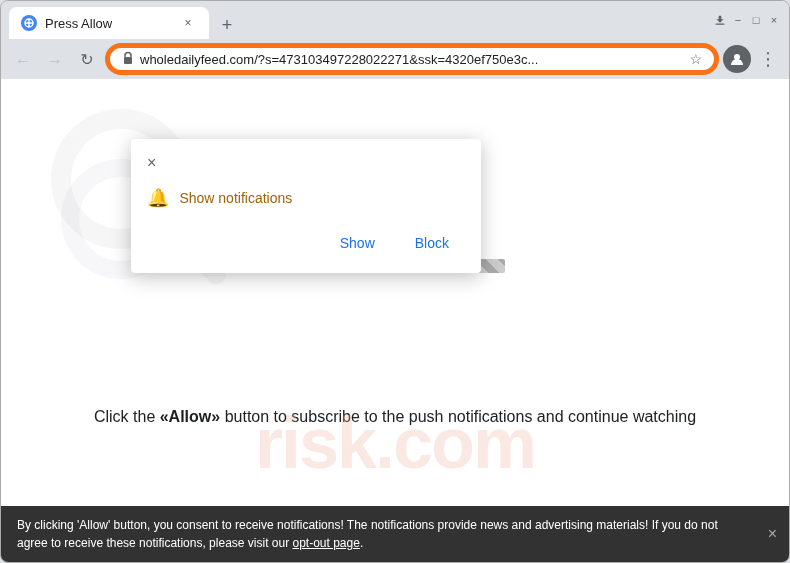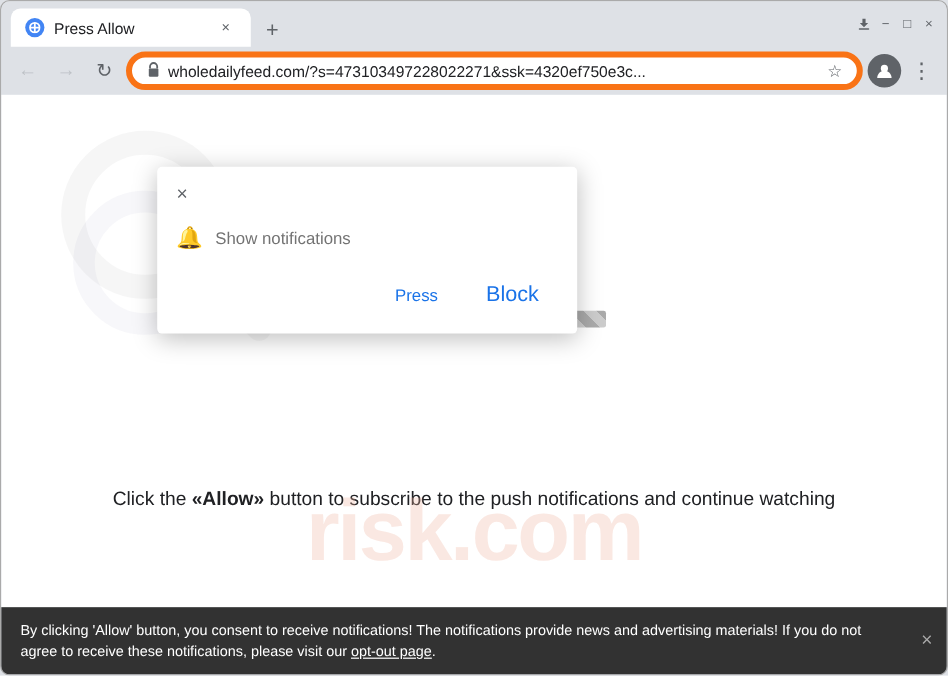--- a/index.html
+++ b/index.html
@@ -314,21 +314,21 @@
       padding: 4px 0;
     }
 
     .bell-icon {
       font-size: 18px;
       color: #202124;
     }
 
     .popup-body-text {
       font-size: 14px;
-      color: #737373;
+      color: #a16207;
     }
 
     .popup-actions {
       display: flex;
       justify-content: flex-end;
       gap: 8px;
     }
 
     .btn-allow {
       padding: 6px 16px;
@@ -339,21 +339,21 @@
       font-weight: 500;
       border-radius: 4px;
       cursor: pointer;
     }
 
     .btn-block {
       padding: 6px 16px;
       border: none;
       background: transparent;
       color: #1a73e8;
-      font-size: 18px;
+      font-size: 14px;
       font-weight: 500;
       border-radius: 4px;
       cursor: pointer;
     }
 
     
     .bottom-bar {
       background: #323232;
       padding: 10px 56px 10px 16px;
       position: relative;
@@ -462,21 +462,21 @@
 
     <div class="notification-popup">
       <div class="popup-header">
         <span class="popup-close">×</span>
       </div>
       <div class="popup-body">
         <span class="bell-icon">🔔</span>
         <span class="popup-body-text">Show notifications</span>
       </div>
       <div class="popup-actions">
-        <button class="btn-allow">Press</button>
+        <button class="btn-allow">Show</button>
         <button class="btn-block">Block</button>
       </div>
     </div>
 
   </div>
 
   <div class="bottom-bar">
     <div class="bottom-bar-text">
       <span>By clicking 'Allow' button, you consent to receive notifications! The notifications provide news and advertising materials! If you do not agree to receive these notifications, please visit our </span><a href="#">opt-out page</a><span>.</span>
     </div>

